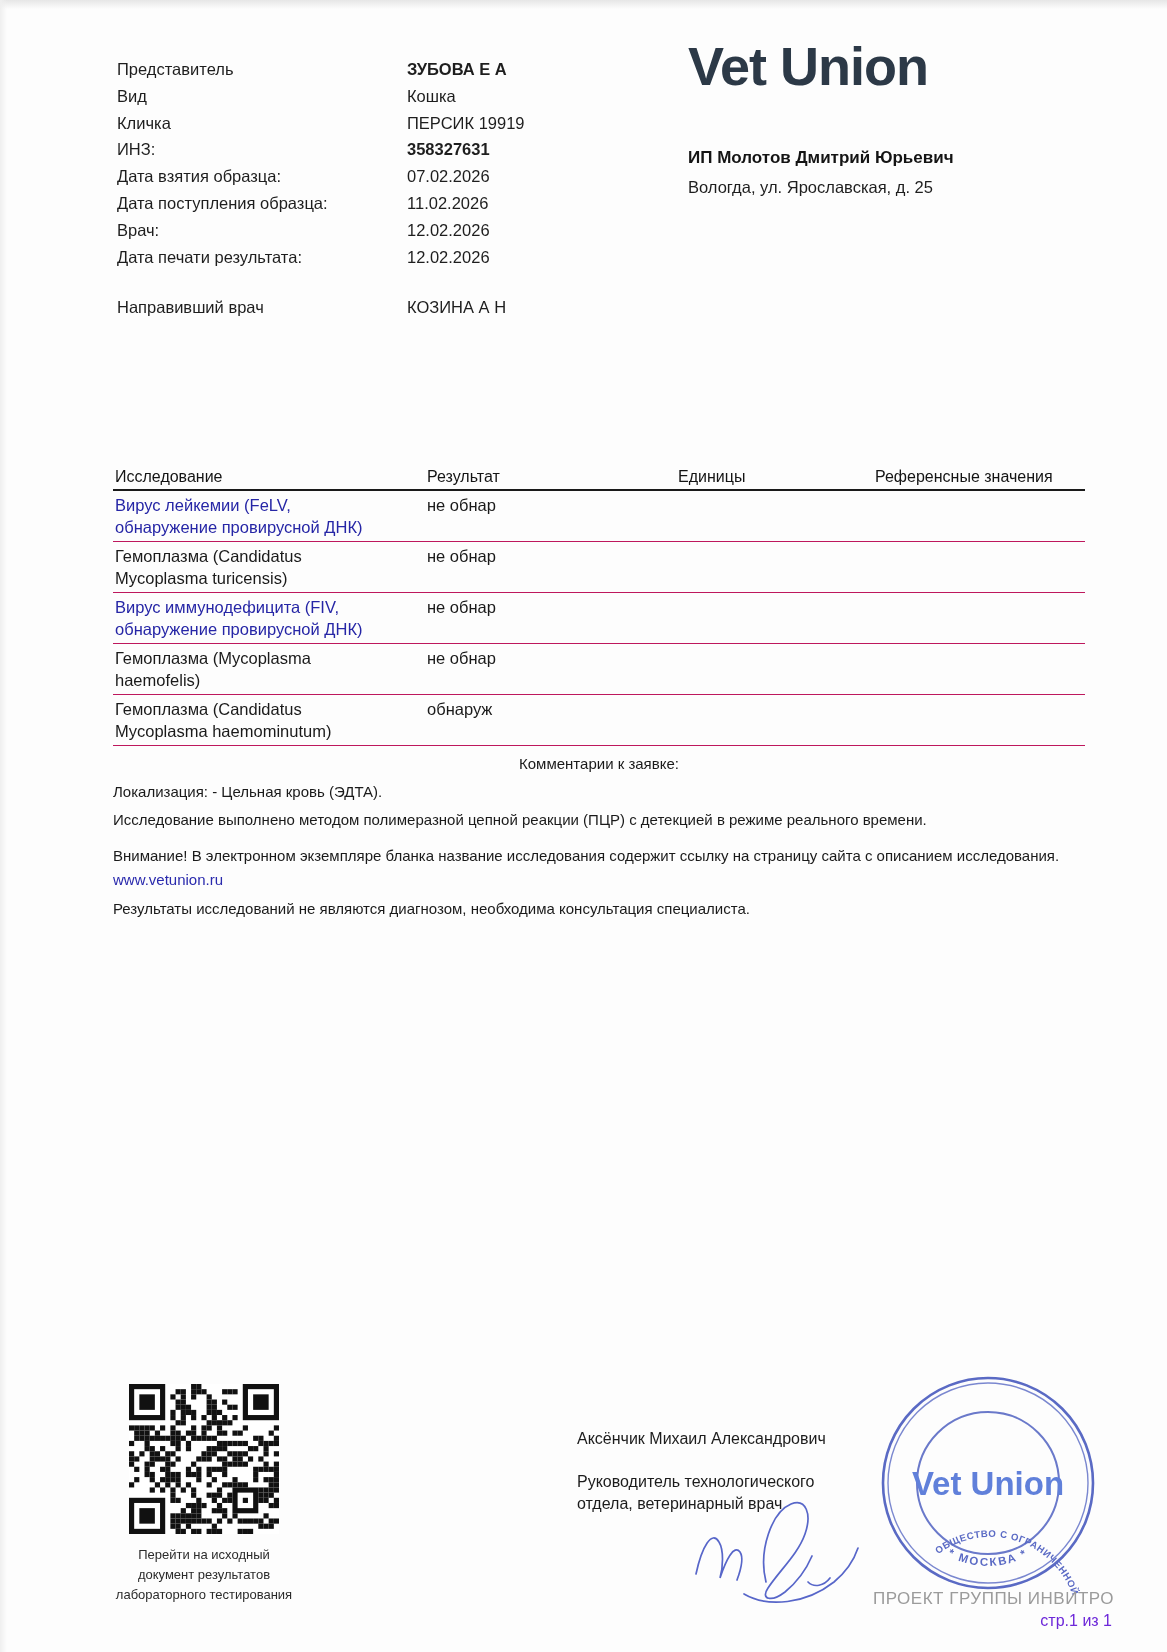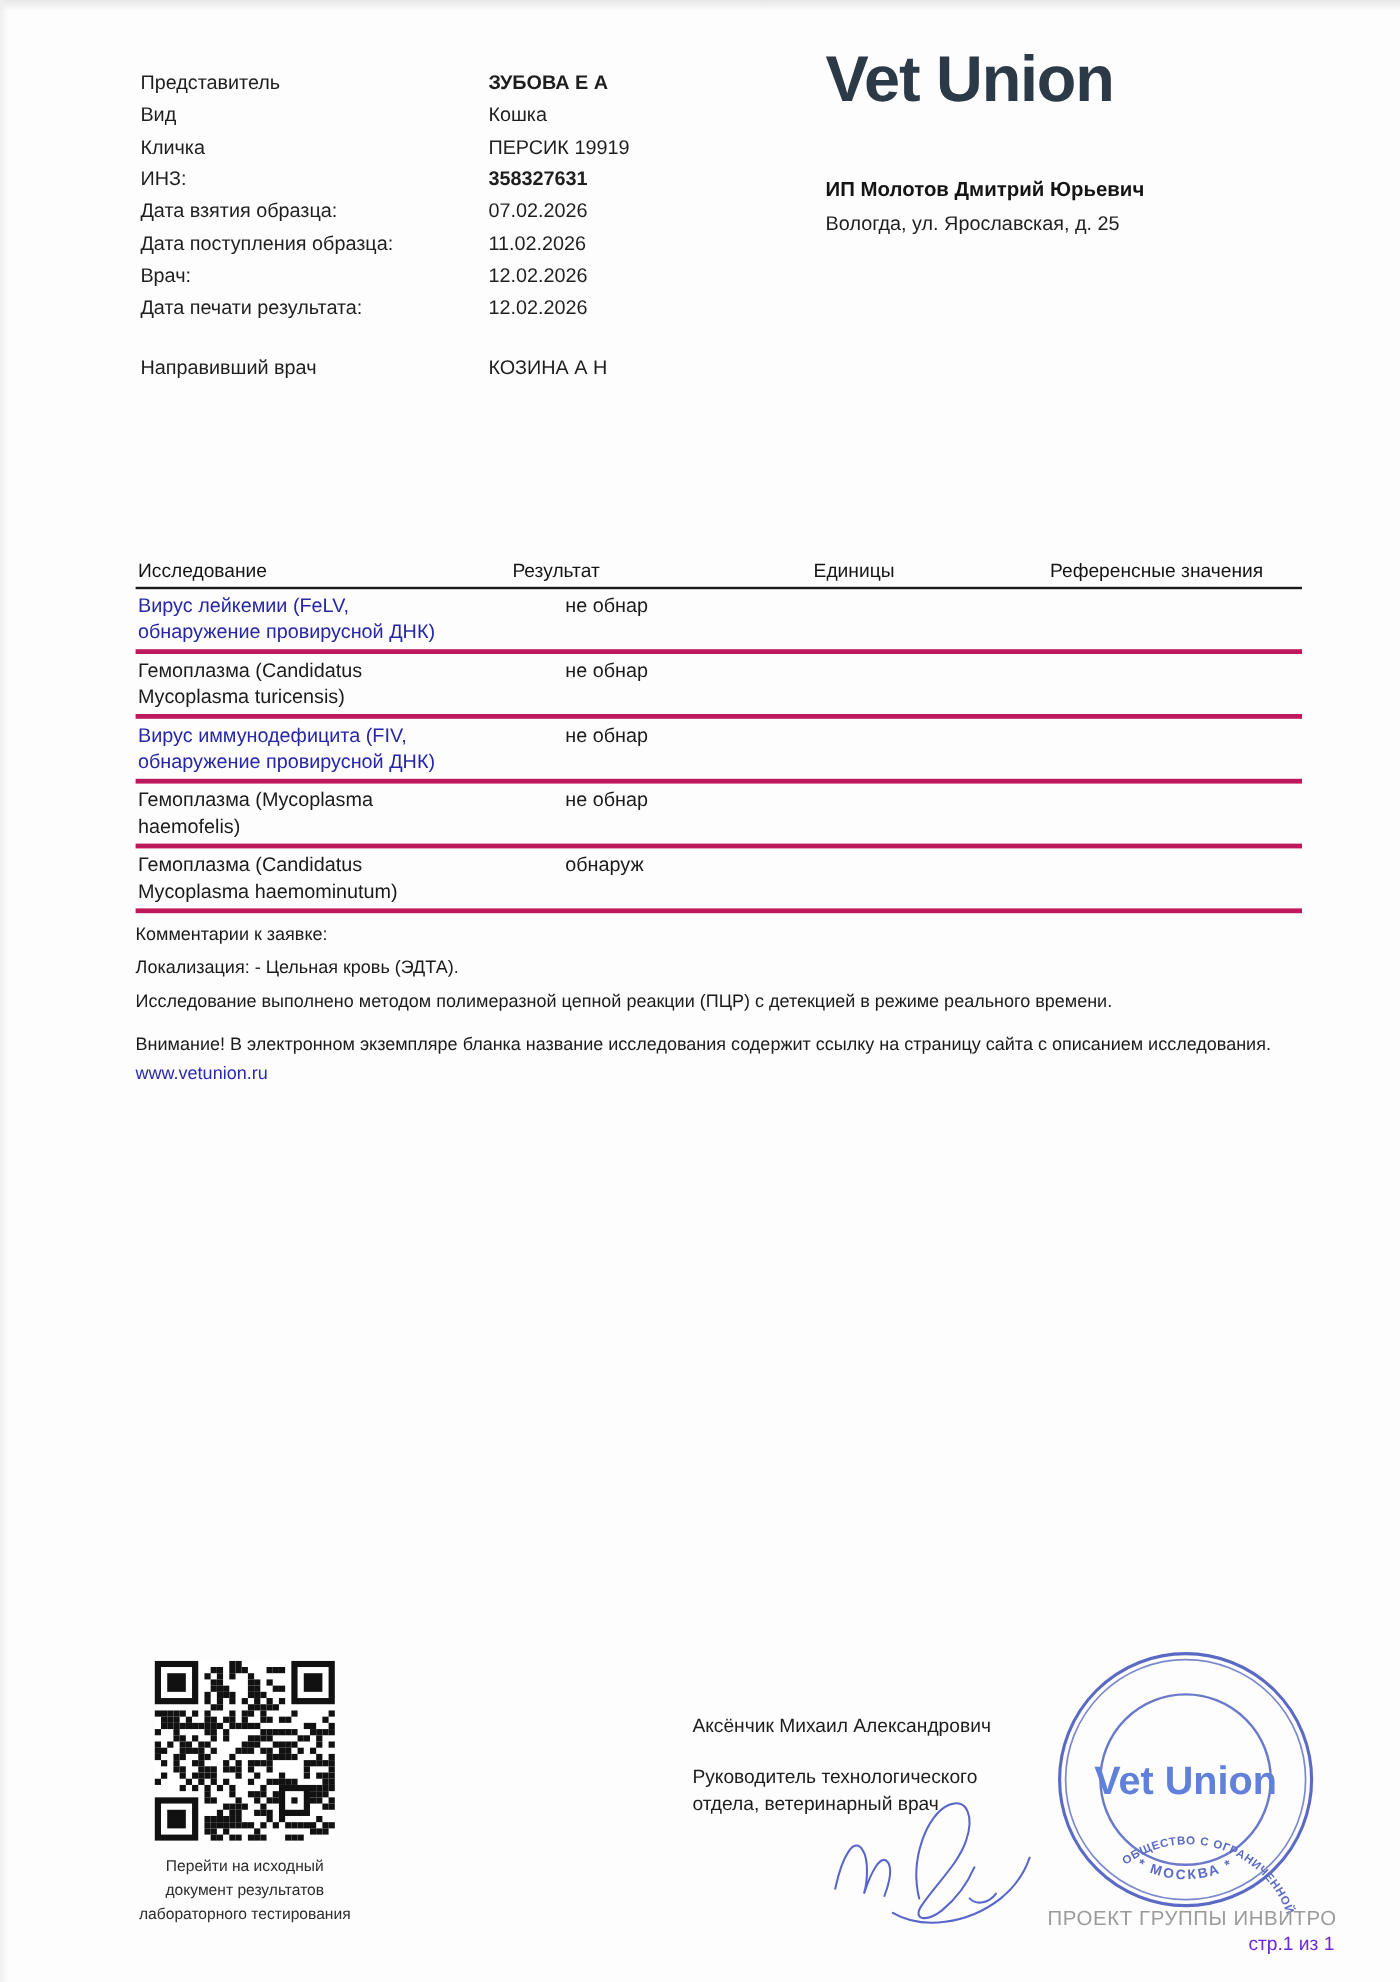--- a/index.html
+++ b/index.html
@@ -28,27 +28,27 @@
   .org-logo { font-size:54px; font-weight:bold; letter-spacing:-1px;
     color:#2c3947; line-height:60px; }
   .org-name { margin-top:52px; font-size:17px; font-weight:bold; color:#141414; }
   .org-address { margin-top:10px; font-size:16.5px; color:#1e1e1e; }
 
   
   .main-section { position:absolute; left:113px; top:462px; width:972px; }
   .t-head, .t-row { display:grid; grid-template-columns:312px 251px 197px 1fr; }
   .t-head { border-bottom:2px solid #1a1a1a; padding:6px 0 3px 2px; }
   .t-h { font-size:16px; color:#141414; }
-  .t-row { border-bottom:4px solid #be185d; padding:4px 0 3px 2px;gap:44px; }
+  .t-row { border-bottom:1px solid #be185d; padding:4px 0 3px 2px; }
   .t-cell { font-size:16.5px; line-height:21.5px; color:#1a1a1a; }
   .t-name { padding-right:58px; }
   .t-name.link { color:#2626a6; }
   .t-result { font-weight:normal; }
 
-  .c-title { margin-top:9px; font-size:15px; color:#1a1a1a; }
+  .c-title { margin-top:9px; font-size:15px; color:#1a1a1a;text-align:center; }
   .c-line  { margin-top:11px; font-size:15px; color:#1a1a1a; }
   .c-notice { margin-top:19px; font-size:15px; color:#1a1a1a; }
   .c-site { margin-top:7px; font-size:15px; color:#2a2aad; width:max-content; cursor:pointer; }
   .c-disclaimer { margin-top:12px; font-size:15px; color:#1a1a1a; }
 
   
   .qr-wrap { position:absolute; left:128px; top:1384px; width:152px; height:150px; }
   .qr-caption { position:absolute; left:98px; top:1545px; width:212px;
     text-align:center; font-size:13px; line-height:20px; color:#2b2b2b; }
   .signer-name { position:absolute; left:577px; top:1430px; font-size:16px; color:#1c1c1c; }
@@ -151,20 +151,21 @@
           <div class="t-cell"></div>
           <div class="t-cell"></div>
         </div>
       </div>
 
     <div class="c-title">Комментарии к заявке:</div>
     <div class="c-line">Локализация: - Цельная кровь (ЭДТА).</div>
     <div class="c-line">Исследование выполнено методом полимеразной цепной реакции (ПЦР) с детекцией в режиме реального времени.</div>
     <div class="c-notice">Внимание! В электронном экземпляре бланка название исследования содержит ссылку на страницу сайта с описанием исследования.</div>
     <div class="c-site">www.vetunion.ru</div>
+    <div class="c-disclaimer">Результаты исследований не являются диагнозом, необходима консультация специалиста.</div>
   </div>
 
   <div class="qr-wrap">
     <svg id="qr-svg" width="152" height="150" viewBox="0 0 150 150" xmlns="http://www.w3.org/2000/svg">
         <rect x="0" y="0" width="150" height="150" fill="#ffffff"></rect>
         <rect x="62.06896551724138" y="0" width="5.172413793103448" height="5.172413793103448" fill="#111"></rect>
         <rect x="67.24137931034483" y="0" width="5.172413793103448" height="5.172413793103448" fill="#111"></rect>
         <rect x="46.55172413793103" y="5.172413793103448" width="5.172413793103448" height="5.172413793103448" fill="#111"></rect>
         <rect x="51.724137931034484" y="5.172413793103448" width="5.172413793103448" height="5.172413793103448" fill="#111"></rect>
         <rect x="62.06896551724138" y="5.172413793103448" width="5.172413793103448" height="5.172413793103448" fill="#111"></rect>

